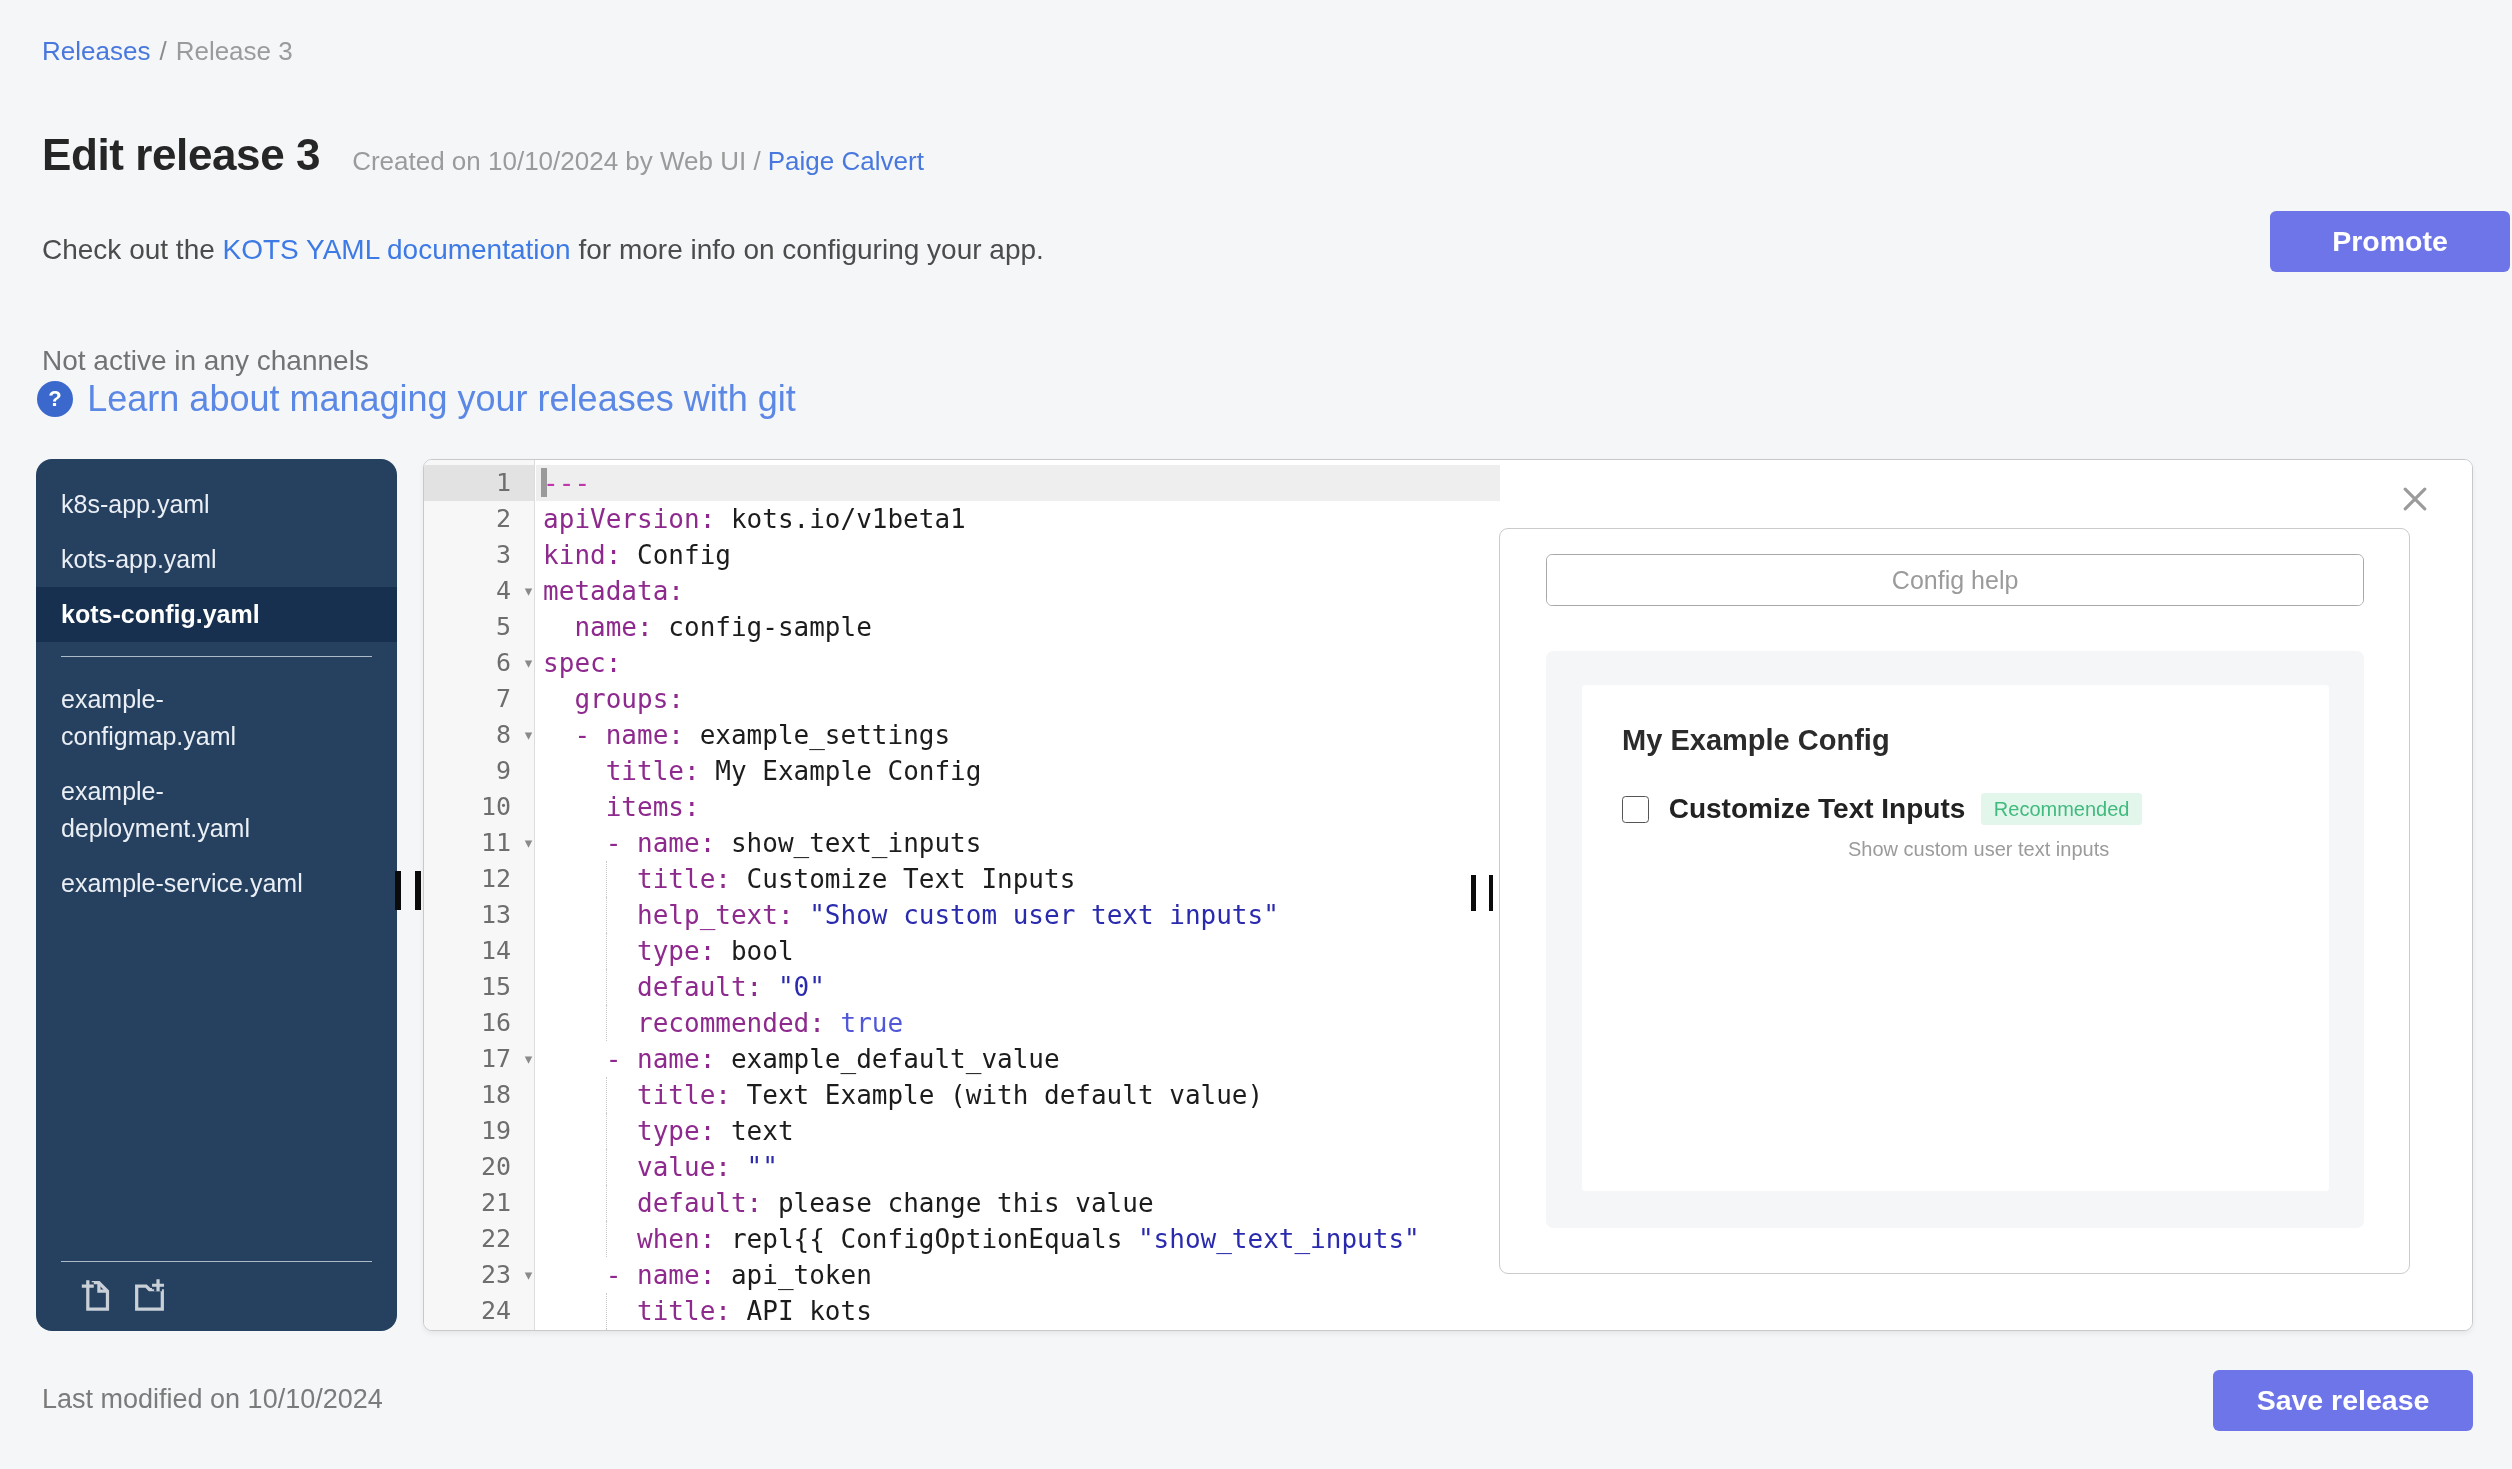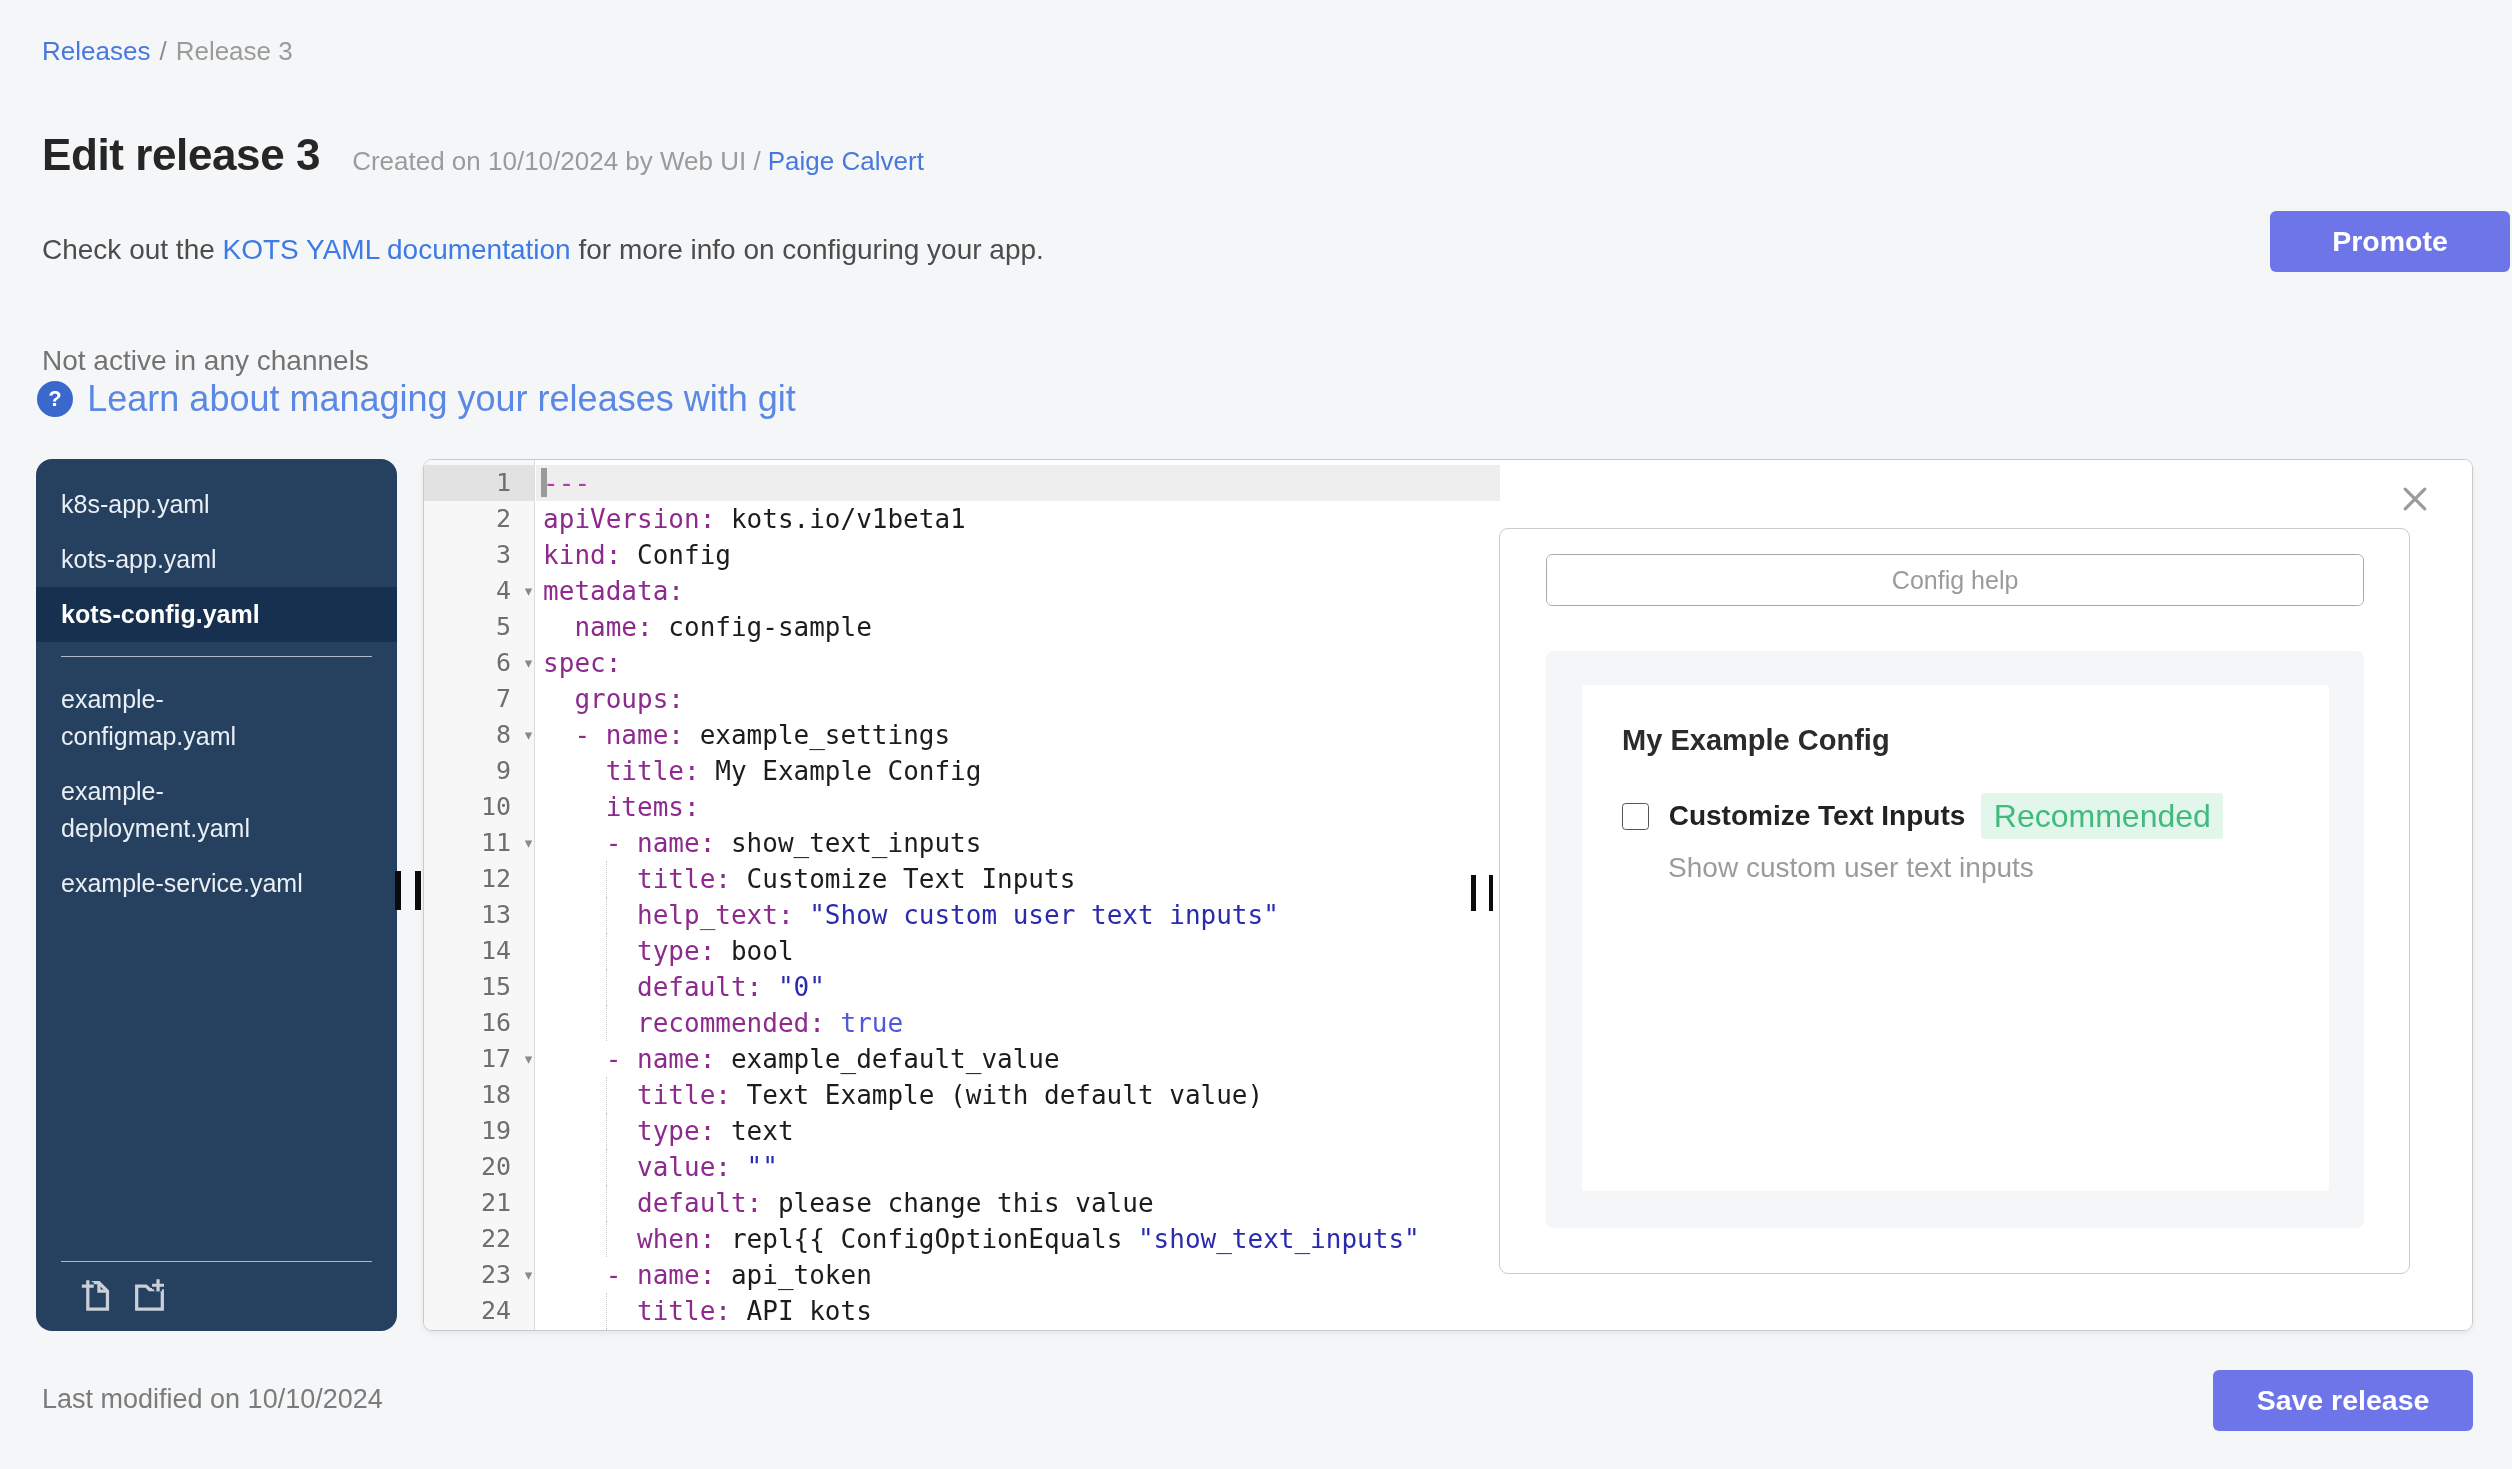--- a/index.html
+++ b/index.html
@@ -73,22 +73,22 @@
     display:flex;overflow:hidden;}
   .tab{flex:1;display:flex;align-items:center;justify-content:center;font-size:25px;color:#9b9b9b;background:#fff;cursor:pointer;}
   .tab.active{background:var(--tab-active);color:#fff;}
   .tab + .tab{border-left:1.8px solid #a8a8a8;}
   .gray-area{position:absolute;left:46px;top:122px;width:818px;height:577px;background:#f5f6f8;border-radius:7.1px;}
   .config-card{position:absolute;left:36px;top:34px;width:747px;height:506px;background:#fff;border-radius:3.6px;padding:39px 40px;}
   .config-title{font-size:29px;font-weight:bold;color:#2b2b2b;}
   .cfg-row{margin-top:36px;display:flex;align-items:center;}
   .cfg-check{appearance:none;-webkit-appearance:none;width:27px;height:27px;border:1.8px solid #555;border-radius:3.6px;background:#fff;cursor:pointer;flex:none;}
   .cfg-label{font-size:28px;font-weight:bold;color:#222;margin-left:19.6px;cursor:default;}
-  .badge{margin-left:16px;font-size:32px;color:var(--badge-txt);background:var(--badge-bg);padding:4.5px 12.5px;border-radius:3.6px;}
-  .cfg-help{margin-top:12.5px;margin-left:46px;font-size:28px;color:#9b9b9b;}
+  .badge{margin-left:16px;font-size:20px;color:var(--badge-txt);background:var(--badge-bg);padding:4.5px 12.5px;border-radius:3.6px;}
+  .cfg-help{margin-top:12.5px;margin-left:46px;font-size:20px;color:#9b9b9b;text-align:center;}
 
   .last-modified{left:42px;top:1384px;font-size:27px;color:#7b7b7b;}
 </style>
 </head>
 <body>
 
 <div class="abs breadcrumb">
   <a class="lnk">Releases</a><span class="crumb-sep">/</span><span class="crumb-cur">Release 3</span>
 </div>
 

